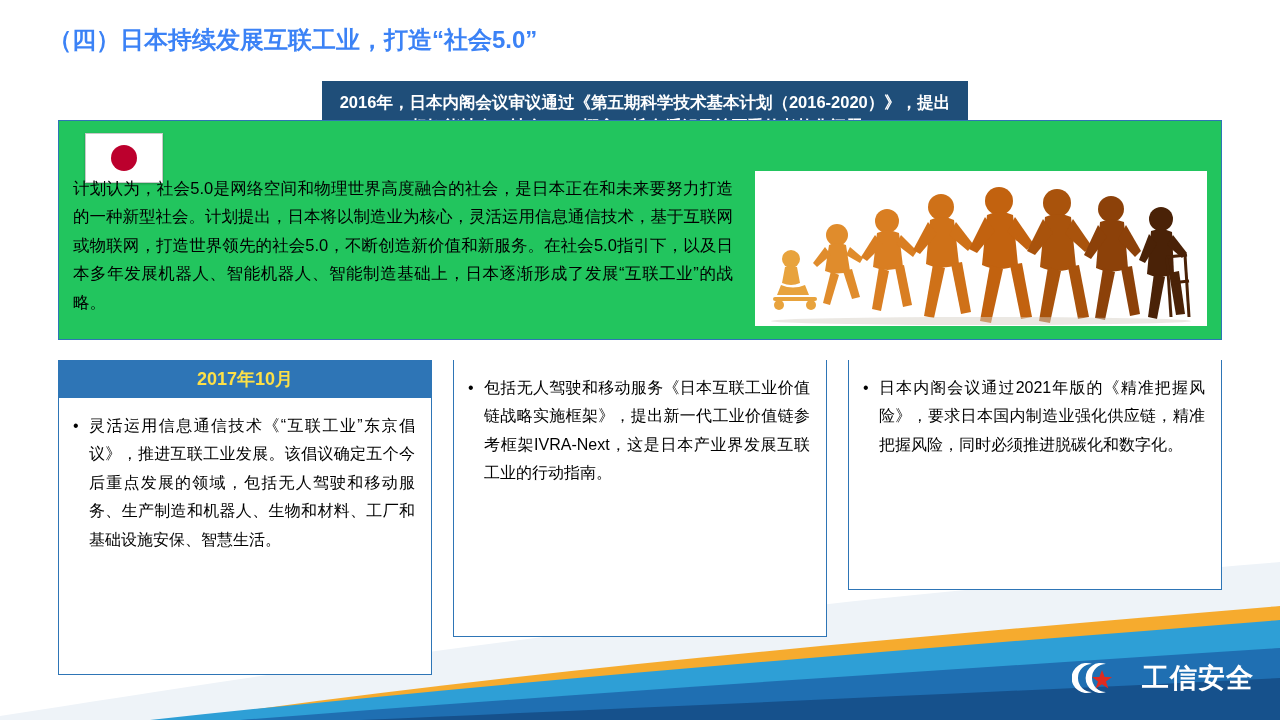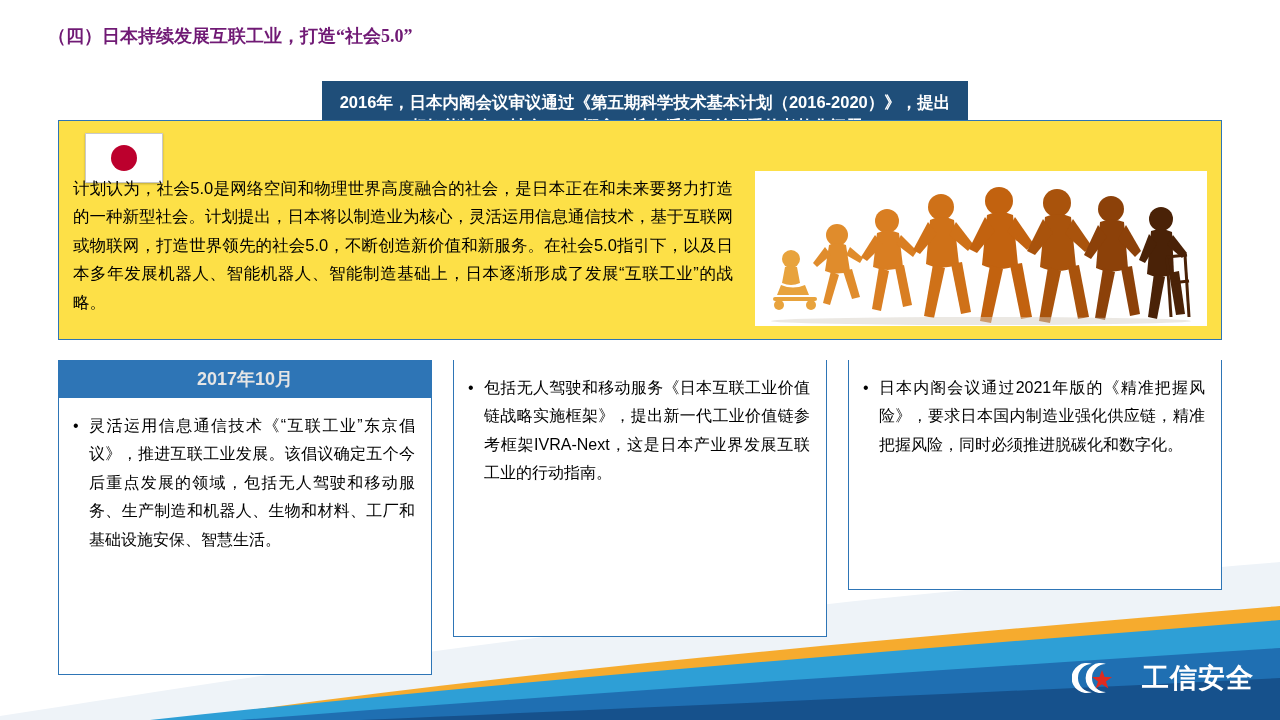--- a/index.html
+++ b/index.html
@@ -21,26 +21,25 @@
     position: absolute;
     left: 0; bottom: 0;
     width: 1280px; height: 200px;
     pointer-events: none;
   }
 
   
   .slide-title {
     position: absolute;
     left: 48px; top: 24px;
-    font-size: 18px;
+    font-size: 24px;
     font-weight: bold;
-    color: #701a75;
+    color: #3b82f6;
     letter-spacing: 0px;
     white-space: nowrap;
-    font-family: Liberation Serif, serif;
   }
 
   
   .callout {
     position: absolute;
     left: 322px; top: 70px;
     width: 646px;
     padding: 10px 14px 12px 14px;
     background: #1f4e79;
     color: #ffffff;
@@ -50,21 +49,21 @@
     text-align: center;
     margin-top: 11px;
   }
 
   
   .main-box {
     position: absolute;
     left: 58px; top: 120px;
     width: 1164px; height: 220px;
     border: 1px solid #2e75b6;
-    background: #fde047;
+    background: #22c55e;
   }
 
   
   .flag {
     position: absolute;
     left: 26px; top: 12px;
     width: 78px; height: 50px;
     background: #ffffff;
     border: 1px solid #c9c9c9;
     box-shadow: 0 1px 2px rgba(0,0,0,0.25);
@@ -102,21 +101,21 @@
     position: absolute;
     left: 58px; top: 360px;
     width: 1164px;
     display: flex;
     gap: 21px;
   }
   .col { width: 374px; }
   .col-head {
     height: 38px;
     background: #2e75b6;
-    color: #e5e5e5;
+    color: #fde047;
     font-size: 18px;
     font-weight: bold;
     display: flex; align-items: center; justify-content: center;
   }
   .col-body {
     border: 1px solid #2e75b6;
     border-top: none;
     background: #ffffff;
     padding: 14px 16px 16px 14px;
     min-height: 230px;

